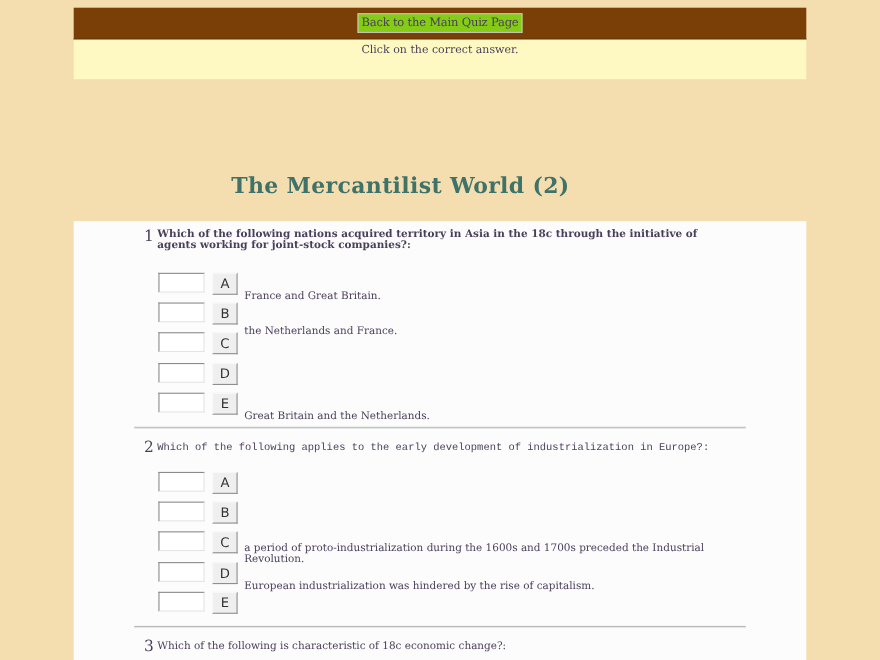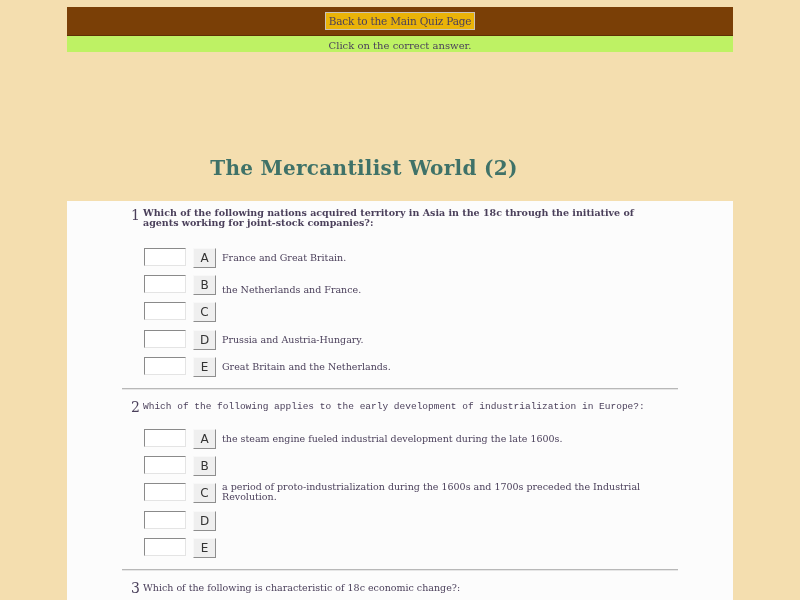--- a/index.html
+++ b/index.html
@@ -21,38 +21,38 @@
       background: #7a3f06;
       border-bottom: 1px solid #5e3005;
       box-sizing: border-box;
       display: flex;
       align-items: center;
       justify-content: center;
     }
     .back-btn {
       height: 18px;
       padding: 0 3px;
-      background: #eab308;
+      background: #84cc16;
       border: 1px solid #c9c2b8;
       font-family: "DejaVu Serif", serif;
       font-size: 10.5px;
       color: #4a3f5a;
       display: flex;
       align-items: center;
       box-sizing: border-box;
       cursor: pointer;
       letter-spacing: -0.2px;
     }
     .instructions {
       position: absolute;
       left: 67px;
       top: 36px;
       width: 666px;
-      height: 16px;
-      background: #bef264;
+      height: 36px;
+      background: #fef9c3;
       text-align: center;
       font-size: 10px;
       line-height: 20px;
       color: #4a3f5a;
     }
     .page-title {
       position: absolute;
       left: 0;
       width: 728px;
       top: 156px;
@@ -127,20 +127,21 @@
       padding: 0;
       cursor: pointer;
     }
     .opt-text {
       position: absolute;
       left: 78px;
       width: 450px;
       font-size: 9.5px;
       line-height: 10px;
       color: #4a3f5a;
+      margin-top: 12px;
     }
     .divider {
       position: absolute;
       left: 55px;
       width: 556px;
       height: 0;
       border-top: 1px solid #b8b8b8;
       border-bottom: 1px solid #e6e6e6;
     }
   </style>
@@ -170,52 +171,51 @@
       <button class="opt-btn">B</button>
       <div class="opt-text" style="top:10px;">the Netherlands and France.</div>
     </div>
     <div class="option" style="top:101px;">
       <input class="opt-input" type="text" value="" style="">
       <button class="opt-btn">C</button>
     </div>
     <div class="option" style="top:129px;">
       <input class="opt-input" type="text" value="" style="">
       <button class="opt-btn">D</button>
-      <div class="opt-text" style="top:5px;">Prussia and Austria-Hungary.</div>
     </div>
     <div class="option" style="top:156px;">
       <input class="opt-input" type="text" value="" style="">
       <button class="opt-btn">E</button>
       <div class="opt-text" style="top:5px;">Great Britain and the Netherlands.</div>
     </div>
   </div>
 
   <div class="divider" style="top:187px;"></div>
 
   <div>
     <span class="q-num" style="left:64px; top:198px;">2</span>
     <div class="q-text" style="left:76px; top:201px;font-family:Liberation Mono, monospace;">Which of the following applies to the early development of industrialization in Europe?:</div>
 
     <div class="option" style="top:228px;">
       <input class="opt-input" type="text" value="" style="">
       <button class="opt-btn">A</button>
-      <div class="opt-text" style="top:5px;">the steam engine fueled industrial development during the late 1600s.</div>
     </div>
     <div class="option" style="top:255px;">
       <input class="opt-input" type="text" value="" style="">
       <button class="opt-btn">B</button>
     </div>
     <div class="option" style="top:282px;">
       <input class="opt-input" type="text" value="" style="">
       <button class="opt-btn">C</button>
       <div class="opt-text" style="top:-1px;">a period of proto-industrialization during the 1600s and 1700s preceded the Industrial Revolution.</div>
     </div>
     <div class="option" style="top:310px;">
       <input class="opt-input" type="text" value="" style="">
       <button class="opt-btn">D</button>
+      <div class="opt-text" style="top:5px;">European industrialization was hindered by the rise of capitalism.</div>
     </div>
     <div class="option" style="top:337px;">
       <input class="opt-input" type="text" value="" style="">
       <button class="opt-btn">E</button>
     </div>
   </div>
 
   <div class="divider" style="top:368px;"></div>
 
   <div>

